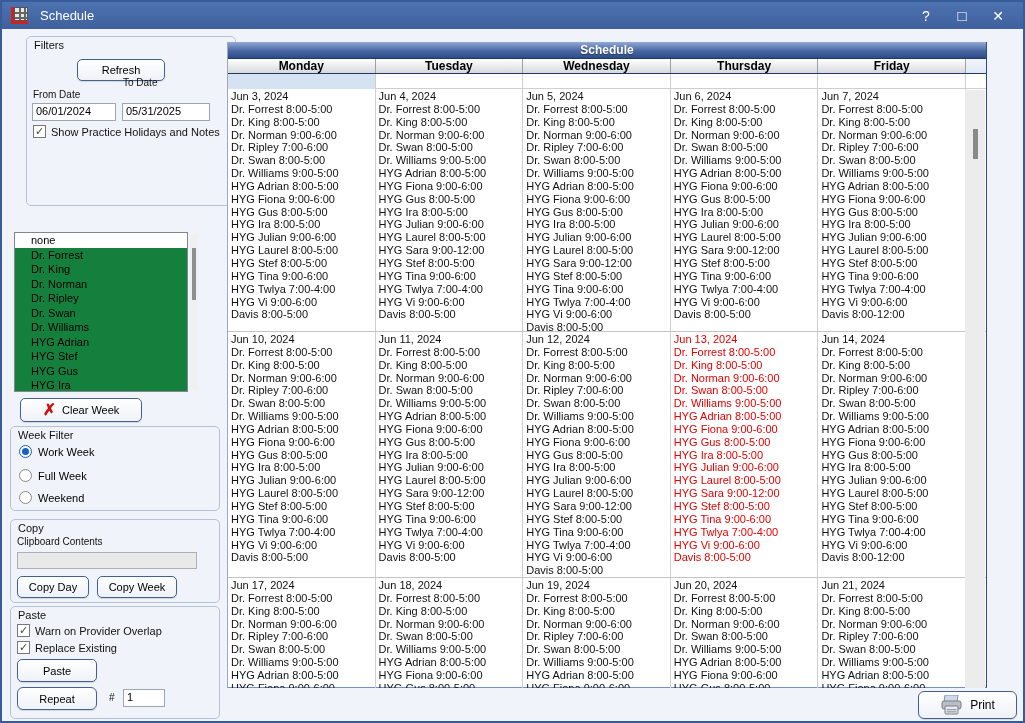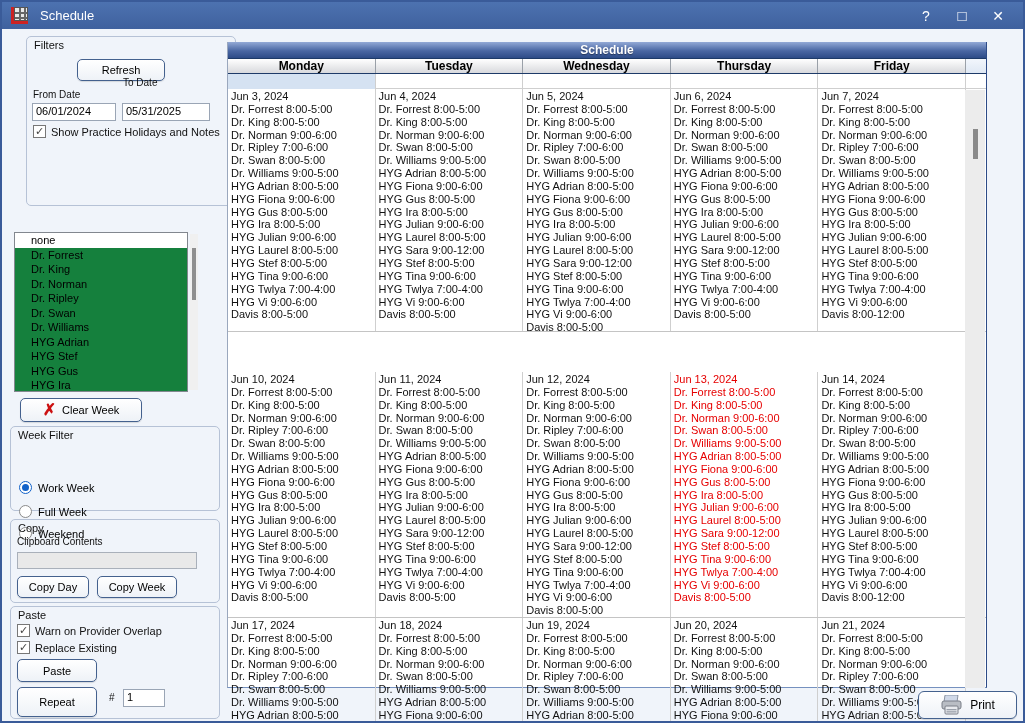--- a/index.html
+++ b/index.html
@@ -56,57 +56,57 @@
   .listbox { position:absolute; left:12px; top:230px; width:174px; height:160px;
              background:#fff; border:1px solid #82878f; overflow:hidden; }
   .li { font-size:11px; height:14.5px; line-height:14.5px; padding-left:16px; color:#000; white-space:nowrap; }
   .li.sel { background:#15803d; }
   .list-scroll { position:absolute; left:188px; top:232px; width:8px; height:156px; background:#f0f0f0; }
   .list-thumb { position:absolute; left:2px; top:14px; width:4px; height:52px; background:#8f8f8f; }
 
   .btn-clearweek { position:absolute; left:18px; top:396px; width:122px; height:24px; }
   .x-icon { color:#cc1111; font-weight:bold; font-size:16px; line-height:1; }
 
-  .radio-row { position:absolute; display:flex; align-items:center; gap:6px; font-size:11px;margin-top:36px; }
+  .radio-row { position:absolute; display:flex; align-items:center; gap:6px; font-size:11px; }
   .radio { width:13px; height:13px; border-radius:50%; border:1px solid #8a8a8a; background:#fff; flex:0 0 13px;
            display:flex; align-items:center; justify-content:center; }
   .radio.on { border-color:#1262c9; }
   .radio.on::after { content:""; width:7px; height:7px; border-radius:50%; background:#1262c9; }
   .rr1 { left:8px; top:18px; } .rr2 { left:8px; top:42px; } .rr3 { left:8px; top:64px;align-items:flex-end; }
 
   .clip-lbl { left:6px; top:16px; }
   .clip-inp { left:6px; top:32px; width:180px; height:17px; background:#e9e9e9; border:1px solid #a9b0ba; }
   .btn-copyday  { position:absolute; left:6px; top:56px; width:72px; height:22px; }
   .btn-copyweek { position:absolute; left:86px; top:56px; width:80px; height:22px; }
 
   .cr-warn    { left:6px; top:17px; }
   .cr-replace { left:6px; top:34px; }
   .btn-paste  { position:absolute; left:6px; top:52px; width:80px; height:23px; }
-  .btn-repeat { position:absolute; left:6px; top:80px; width:80px; height:30px; }
+  .btn-repeat { position:absolute; left:6px; top:80px; width:80px; height:23px;border-radius:6px; }
   .hash-lbl { left:98px; top:85px; }
   .repeat-inp { left:112px; top:82px; width:42px; height:18px; }
 
   
   .grid { position:absolute; left:225px; top:40px; width:760px; height:646px; background:#fff;
           border-left:1px solid #9aa7bd; border-right:1px solid #2d4b87; border-bottom:1px solid #7591bf; }
   .grid-title { height:17px; background:linear-gradient(#93a9d6,#4a67a3 55%,#2d4b87);
                 color:#fff; font-weight:bold; font-size:12px; text-align:center; line-height:16px;
                 text-shadow:0 1px 1px rgba(0,0,0,.4); border-bottom:1px solid #1d3a68; }
   .day-header-row { height:15px; display:flex; background:linear-gradient(#ffffff,#d8d9dd);
                     border-bottom:1px solid #1d3a68; }
   .dayh { width:147.6px; font-size:12px; font-weight:bold; color:#000; text-align:center;
           line-height:14px; border-right:1px solid #9aa0a8; }
   .day-header-ext { flex:1; background:linear-gradient(#f2f6fc,#dfe8f4); }
   .spacer-row { height:15px; display:flex; border-bottom:1px solid #cfcfcf; }
   .cell { width:147.6px; border-right:1px solid #cfcfcf; overflow:hidden; padding-top:1px; }
   .spacer { height:15px; padding:0; }
   .monsel { background:#d5e2f2; }
   .grid-body { position:relative; }
   .wrow { display:flex; border-bottom:1px solid #c4c4c4; overflow:hidden; }
-  .r0 { height:243px; } .r1 { height:246px;margin-top:40px; } .r2 { height:110px; border-bottom:none; }
+  .r0 { height:243px; } .r1 { height:246px; } .r2 { height:110px; border-bottom:none; }
   .line { font-size:11px; line-height:12.85px; padding-left:3px; color:#111; white-space:nowrap; }
   .cell.red .line { color:#e60000; }
   .vscroll { position:absolute; right:1px; top:48px; width:20px; height:598px; background:#ececec; }
   .vthumb { position:absolute; left:8px; top:39px; width:5px; height:30px; background:#8a8a8a; }
 
   
   .btn-print { position:absolute; left:916px; top:689px; width:99px; height:28px; font-size:12px; border-radius:6px; }
   .printer-icon { width:24px; height:20px; position:relative; }
 </style>
 </head>

